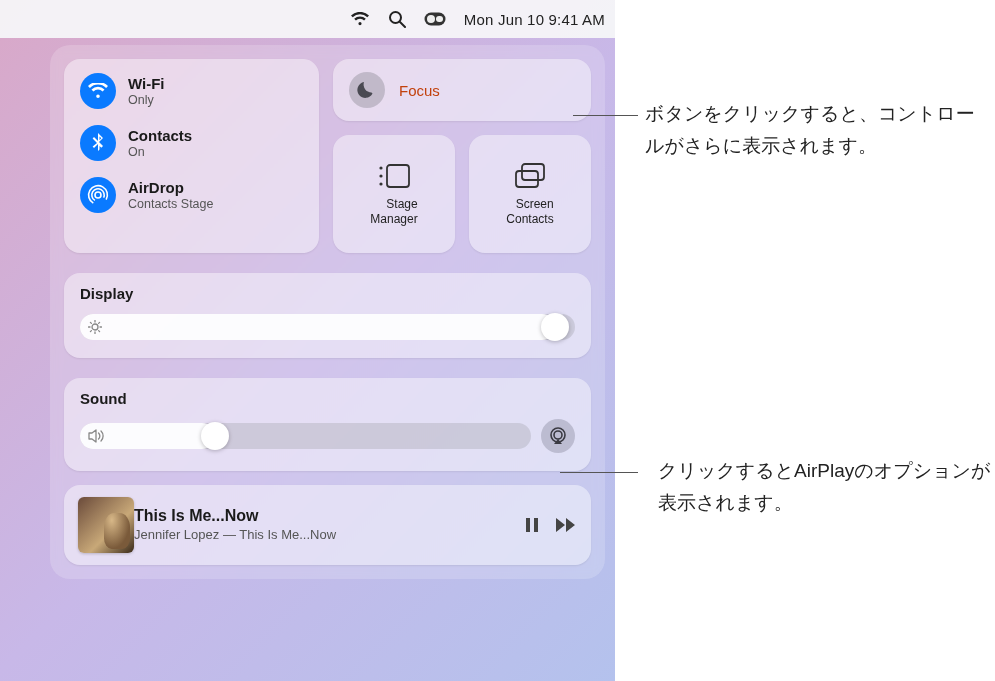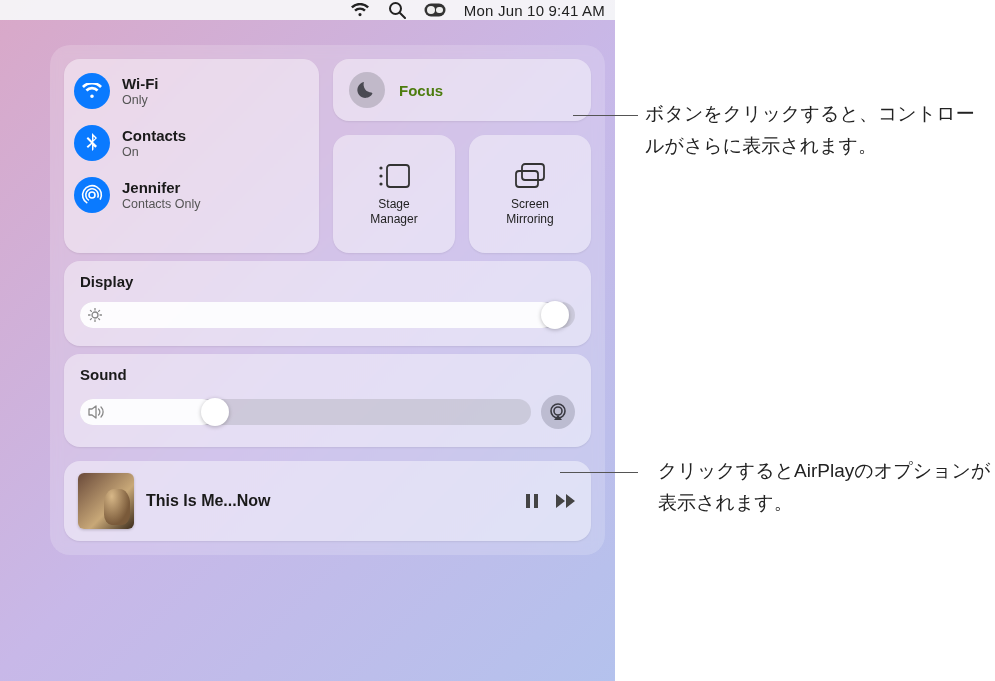--- a/index.html
+++ b/index.html
@@ -1,52 +1,52 @@
 <!DOCTYPE html>
 <html><head>
 <meta charset="utf-8">
 <style>
 * { margin: 0; padding: 0; box-sizing: border-box; font-family: -apple-system, BlinkMacSystemFont, "Helvetica Neue", sans-serif; }
 body { width: 995px; height: 681px; background: linear-gradient(135deg, #d9a8c8 0%, #c8b8e8 40%, #a8c8f0 100%); position: relative; overflow: hidden; }
 
-.menubar { position: absolute; top: 0; left: 0; right: 380px; height: 20px; background: rgba(245,245,248,0.95); display: flex; align-items: center; justify-content: flex-end; padding: 0 10px; gap: 18px; font-size: 15px; color: #222; }
+.menubar { position: absolute; top: 0; left: 0; right: 380px; height: 38px; background: rgba(245,245,248,0.95); display: flex; align-items: center; justify-content: flex-end; padding: 0 10px; gap: 18px; font-size: 15px; color: #222; }
 .menubar .mb-icon { display: flex; align-items: center; }
 .menubar .datetime { font-weight: 500; letter-spacing: 0.2px; }
 
 .cc-panel { position: absolute; top: 45px; left: 50px; width: 555px; border-radius: 20px; padding: 14px; background: rgba(255,255,255,0.18); backdrop-filter: blur(6px); }
 
 .row1 { display: flex; gap: 14px; }
 .tile { background: rgba(255,255,255,0.44); border-radius: 16px; box-shadow: 0 1px 2px rgba(0,0,0,0.08); }
-.conn-tile { width: 255px; padding: 14px 10px; display: flex; flex-direction: column; gap: 16px; }
+.conn-tile { width: 255px; padding: 14px 16px; display: flex; flex-direction: column; gap: 16px; }
 .conn-item { display: flex; align-items: center; gap: 12px; cursor: pointer; }
 .conn-icon { width: 36px; height: 36px; border-radius: 50%; background: #0a7aff; display: flex; align-items: center; justify-content: center; flex-shrink: 0; }
 .conn-text { display: flex; flex-direction: column; line-height: 1.2; }
 .conn-title { font-weight: 600; font-size: 15px; color: #1a1a1a; }
 .conn-sub { font-size: 12.5px; color: #555; }
 
 .right-col { width: 258px; display: flex; flex-direction: column; gap: 14px; }
 .focus-tile { height: 62px; display: flex; align-items: center; gap: 14px; padding: 0 16px; cursor: pointer; }
 .focus-icon { width: 36px; height: 36px; border-radius: 50%; background: rgba(120,120,130,0.35); display: flex; align-items: center; justify-content: center; }
-.focus-label { font-weight: 700; font-size: 15px; color: #4d7c0f; }
+.focus-label { font-weight: 400; font-size: 15px; color: #c2410c; }
 
 .small-row { display: flex; gap: 14px; }
 .small-tile { flex: 1; height: 118px; display: flex; flex-direction: column; align-items: center; justify-content: center; gap: 6px; cursor: pointer; }
 .small-tile-icon { width: 36px; height: 30px; display: flex; align-items: center; justify-content: center; }
-.small-label { font-size: 12px; color: #222; text-align: center; line-height: 1.25; }
-
-.wide-tile { margin-top: 8px; padding: 12px 16px 18px; }
+.small-label { font-size: 12px; color: #222; text-align: right; line-height: 1.25; }
+
+.wide-tile { margin-top: 20px; padding: 12px 16px 18px; }
 .wide-title { font-weight: 600; font-size: 15px; color: #1a1a1a; margin-bottom: 12px; }
 .slider-wrap { display: flex; align-items: center; gap: 10px; }
 .slider-track { position: relative; flex: 1; height: 26px; border-radius: 13px; background: rgba(160,160,170,0.35); }
 .slider-fill { position: absolute; left: 0; top: 0; bottom: 0; border-radius: 13px; background: rgba(255,255,255,0.95); }
 .slider-thumb { position: absolute; top: -1px; width: 28px; height: 28px; border-radius: 50%; background: #fff; box-shadow: 0 1px 4px rgba(0,0,0,0.25); }
 .slider-icon-in { position: absolute; left: 8px; top: 50%; transform: translateY(-50%); color: #888; }
 .airplay-btn { width: 34px; height: 34px; border-radius: 50%; background: rgba(120,120,140,0.35); display: flex; align-items: center; justify-content: center; cursor: pointer; }
 
-.now-playing { margin-top: 14px; padding: 12px 14px; display: flex; align-items: center; gap: 12px; }
+.now-playing { margin-top: 14px; padding: 12px 14px; display: flex; align-items: center; gap: 0; }
 .np-art { width: 56px; height: 56px; border-radius: 6px; background: linear-gradient(135deg,#6a4a3a,#c8a878 60%,#3a2a1a); box-shadow: 0 1px 3px rgba(0,0,0,0.2); position: relative; overflow: hidden; }
 .np-art::after { content:""; position:absolute; right:4px; bottom:4px; width:26px; height:36px; background: radial-gradient(ellipse at 30% 20%, #d8b888 0%, #7a5a3a 70%); border-radius: 40% 40% 30% 30%; }
 .np-text { display: flex; flex-direction: column; line-height: 1.3; flex: 1; }
 .np-title { font-weight: 700; font-size: 16px; color: #1a1a1a; }
 .np-sub { font-size: 13px; color: #555; }
 .np-controls { display: flex; gap: 14px; color: #444; }
 .np-controls span { cursor: pointer; }
 
 .callouts { position: absolute; top: 0; right: 0; width: 380px; height: 100%; background: #fff; }
 .callout { position: absolute; font-size: 19px; line-height: 1.7; color: #222; }
@@ -108,22 +108,22 @@
       </div>
       <div class="conn-item">
         <div class="conn-icon">
           <svg width="22" height="22" viewBox="0 0 22 22">
               <circle cx="11" cy="11" r="3" fill="none" stroke="#fff" stroke-width="1.6"></circle>
               <circle cx="11" cy="11" r="6.2" fill="none" stroke="#fff" stroke-width="1.6" stroke-dasharray="28 10" transform="rotate(120 11 11)"></circle>
               <circle cx="11" cy="11" r="9.4" fill="none" stroke="#fff" stroke-width="1.6" stroke-dasharray="44 16" transform="rotate(120 11 11)"></circle>
             </svg>
         </div>
         <div class="conn-text">
-          <span class="conn-title">Jennifer</span>
-          <span class="conn-sub">Contacts Only</span>
+          <span class="conn-title">AirDrop</span>
+          <span class="conn-sub">Contacts Stage</span>
         </div>
       </div>
     </div>
 
     <div class="right-col">
 
       <div class="tile focus-tile">
         <div class="focus-icon">
           <svg width="20" height="20" viewBox="0 0 20 20">
               <path d="M14.5 12.5A8 8 0 017 2a8 8 0 108.5 11.5 7.9 7.9 0 01-1-1z" fill="#4a4a52"></path>
@@ -146,21 +146,21 @@
 Manager</span>
         </div>
         <div class="tile small-tile">
           <div class="small-tile-icon">
             <svg width="34" height="26" viewBox="0 0 34 26">
                 <rect x="9" y="1" width="22" height="16" rx="3" fill="none" stroke="#333" stroke-width="1.8"></rect>
                 <rect x="3" y="8" width="22" height="16" rx="3" fill="none" stroke="#333" stroke-width="1.8"></rect>
               </svg>
           </div>
           <span class="small-label" style="white-space:pre-line;">Screen
-Mirroring</span>
+Contacts</span>
         </div>
       </div>
     </div>
   </div>
 
   <div class="tile wide-tile">
     <div class="wide-title">Display</div>
     <div class="slider-wrap">
       <div class="slider-track">
         <div class="slider-fill" id="display-fill" style="width: 96%;"></div>
@@ -204,20 +204,21 @@
             <path d="M6 18l4-5 4 5H6z" fill="#3a3a42"></path>
           </svg>
       </div>
     </div>
   </div>
 
   <div class="tile now-playing">
     <div class="np-art"></div>
     <div class="np-text">
       <span class="np-title">This Is Me...Now</span>
+      <span class="np-sub">Jennifer Lopez — This Is Me...Now</span>
     </div>
     <div class="np-controls">
       <span>
         <svg width="18" height="18" viewBox="0 0 18 18">
             <rect x="3" y="2" width="4" height="14" fill="#444"></rect>
             <rect x="11" y="2" width="4" height="14" fill="#444"></rect>
           </svg>
       </span>
       <span>
         <svg width="22" height="18" viewBox="0 0 22 18">

